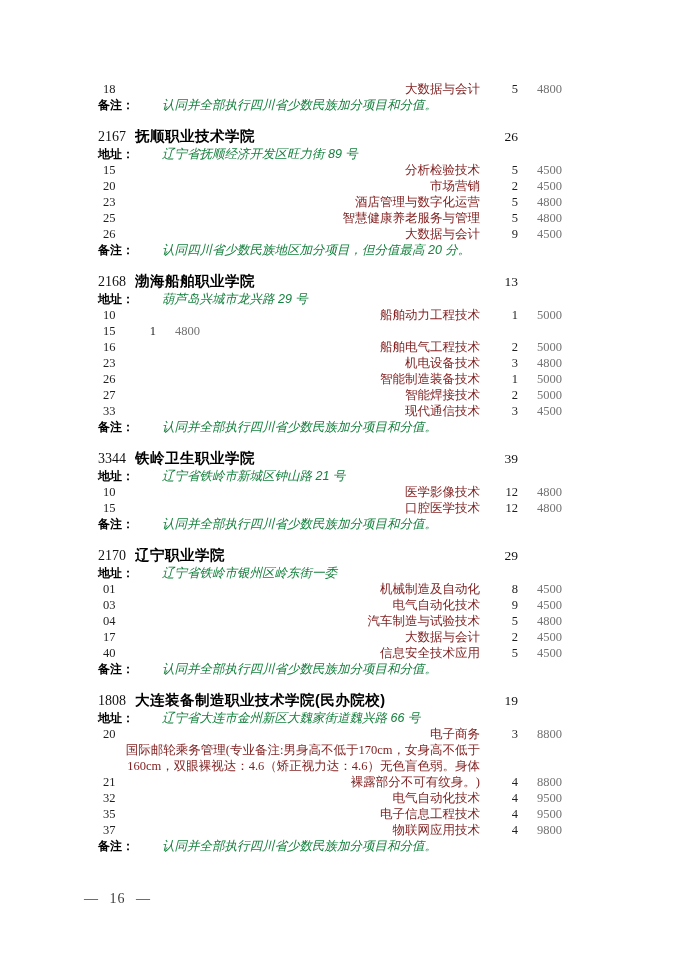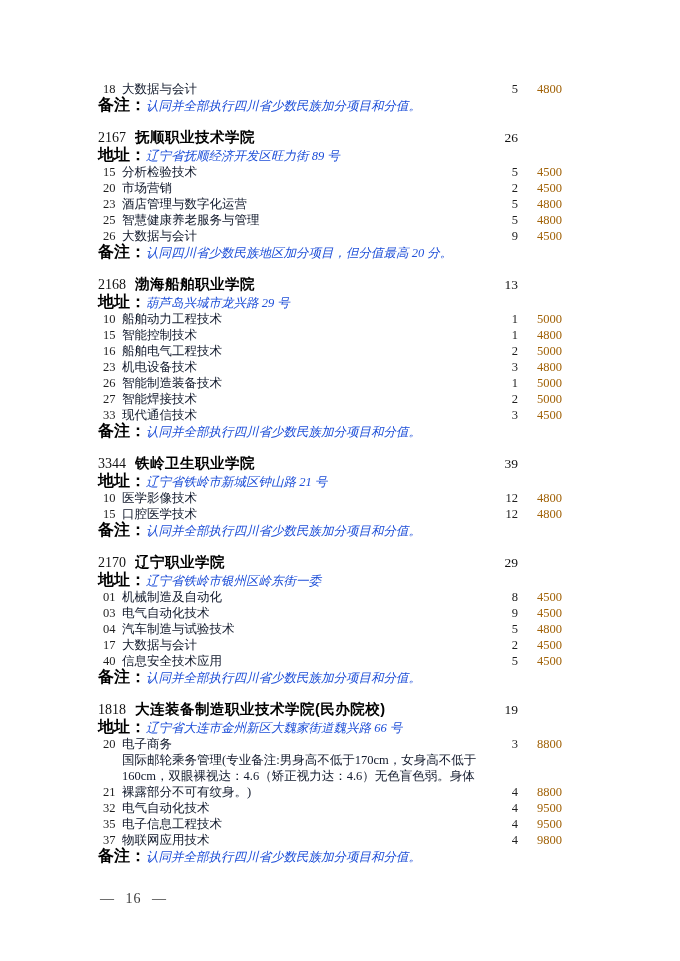--- a/index.html
+++ b/index.html
@@ -50,61 +50,63 @@
   }
   .h-spacer { flex: 0 0 44px; }
 
   .addr-line, .note-line {
     line-height: 16px;
     font-size: 12.5px;
   }
   .addr-label, .note-label {
     font-family: "Liberation Sans", sans-serif;
     font-weight: 700;
-    font-size: 16px;
+    font-size: 12px;
     color: #000;
   }
   .addr-text, .note-text {
-    font-family: Liberation Serif, serif;
+    font-family: Liberation Sans, sans-serif;
     font-style: italic;
     font-size: 12.5px;
-    color: #1d4ed8;
+    color: #15803d;
+    margin-left: 28px;
   }
 
   .major-row {
     display: flex;
     align-items: flex-end;
     line-height: 16px;
     font-size: 12.5px;
   }
   .m-num {
     flex: 0 0 24px;
     box-sizing: border-box;
     padding-left: 5px;
     color: #1f1f1f;
   }
   .m-name {
     flex: 1;
     padding-right: 4px;
-    color: #0f172a;
+    color: #7f1d1d;
+    text-align: right;
   }
   .m-count {
     flex: 0 0 34px;
     text-align: right;
     color: #1f1f1f;
   }
   .m-fee {
     flex: 0 0 44px;
     text-align: right;
-    color: #a16207;
+    color: #737373;
   }
 
   .footer {
     position: absolute;
-    left: 100px;
+    left: 84px;
     top: 891px;
     font-size: 14px;
     color: #3a3a3a;
     letter-spacing: 1px;
     word-spacing: 6px;
   }
 </style>
 </head>
 <body>
 
@@ -189,21 +191,20 @@
     <div class="rows">
   <div class="major-row">
     <span class="m-num">10</span>
     <span class="m-name">船舶动力工程技术</span>
     <span class="m-count">1</span>
     <span class="m-fee">5000</span>
   </div>
 
   <div class="major-row">
     <span class="m-num">15</span>
-    <span class="m-name">智能控制技术</span>
     <span class="m-count">1</span>
     <span class="m-fee">4800</span>
   </div>
 
   <div class="major-row">
     <span class="m-num">16</span>
     <span class="m-name">船舶电气工程技术</span>
     <span class="m-count">2</span>
     <span class="m-fee">5000</span>
   </div>
@@ -317,21 +318,21 @@
     <span class="m-fee">4500</span>
   </div>
 </div>
     <div class="note-line">
       <span class="note-label">备注：</span><span class="note-text">认同并全部执行四川省少数民族加分项目和分值。</span>
     </div>
   </div>
 
   <div class="section">
     <div class="sec-header">
-      <span class="h-code">1818</span>
+      <span class="h-code">1808</span>
       <span class="h-name">大连装备制造职业技术学院(民办院校)</span>
       <span class="h-total">19</span>
       <span class="h-spacer"></span>
     </div>
     <div class="addr-line">
       <span class="addr-label">地址：</span><span class="addr-text">辽宁省大连市金州新区大魏家街道魏兴路 66 号</span>
     </div>
     <div class="rows">
   <div class="major-row">
     <span class="m-num">20</span>

